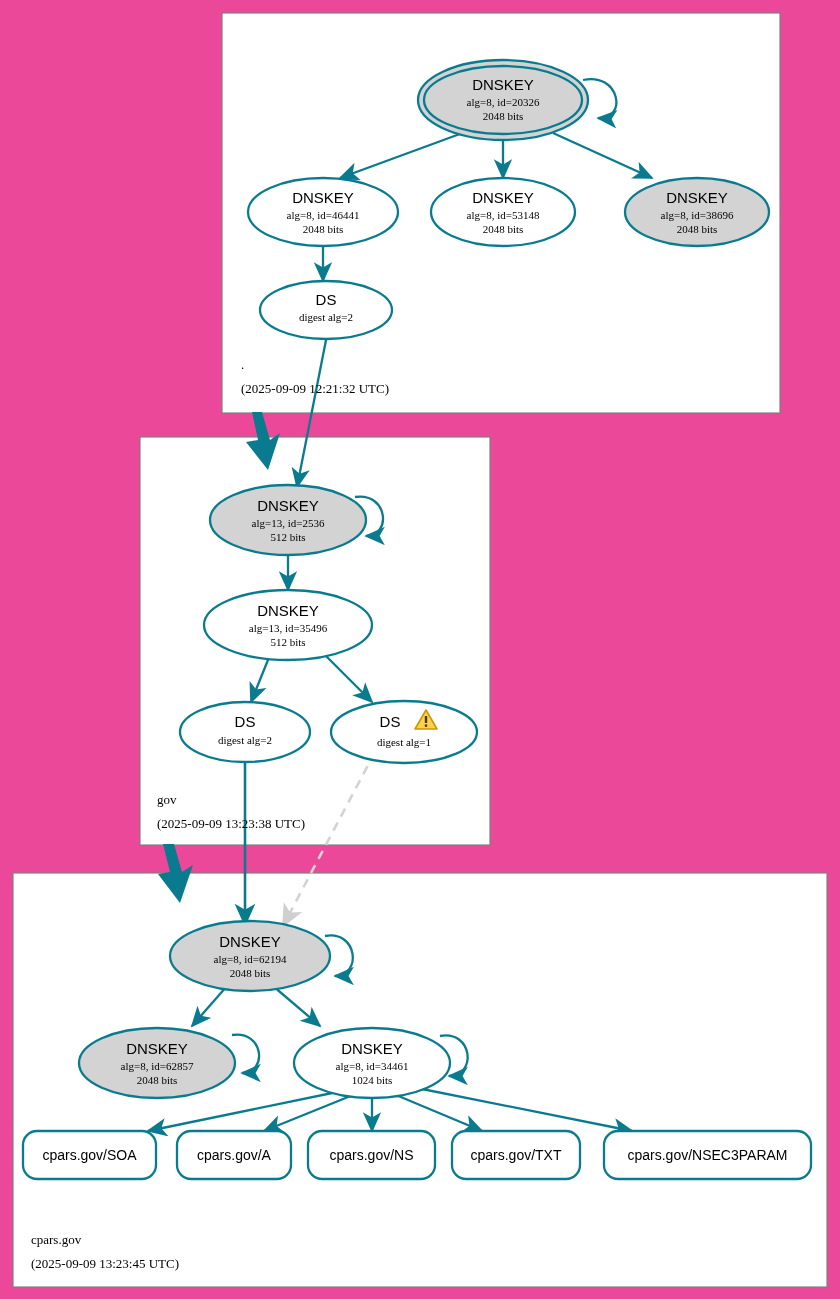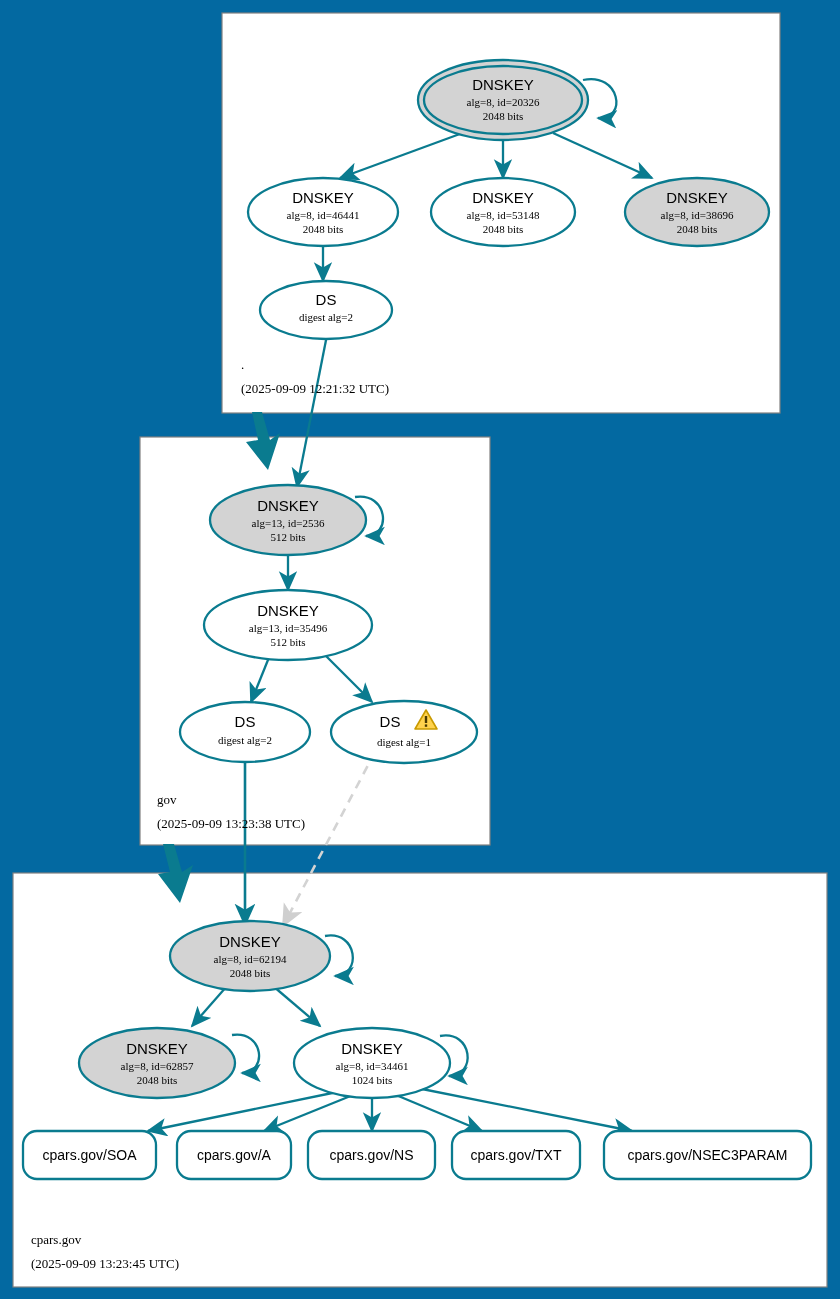--- a/index.html
+++ b/index.html
@@ -4,21 +4,21 @@
 <style>
   html, body {
     margin: 0;
     padding: 0;
     background: #ffffff;
   }
   #canvas {
     position: relative;
     width: 840px;
     height: 1299px;
-    background: #0369a1;
+    background: #ec4899;
     font-family: "Liberation Sans", sans-serif;
     overflow: hidden;
   }
   svg.layer {
     position: absolute;
     top: 0;
     left: 0;
     width: 840px;
     height: 1299px;
   }

